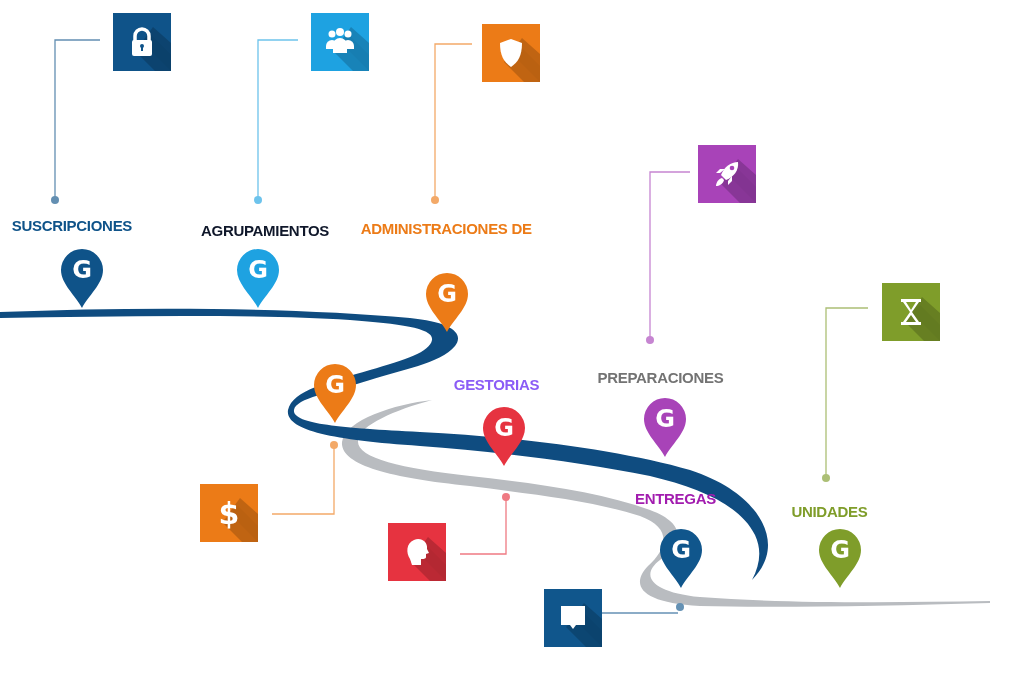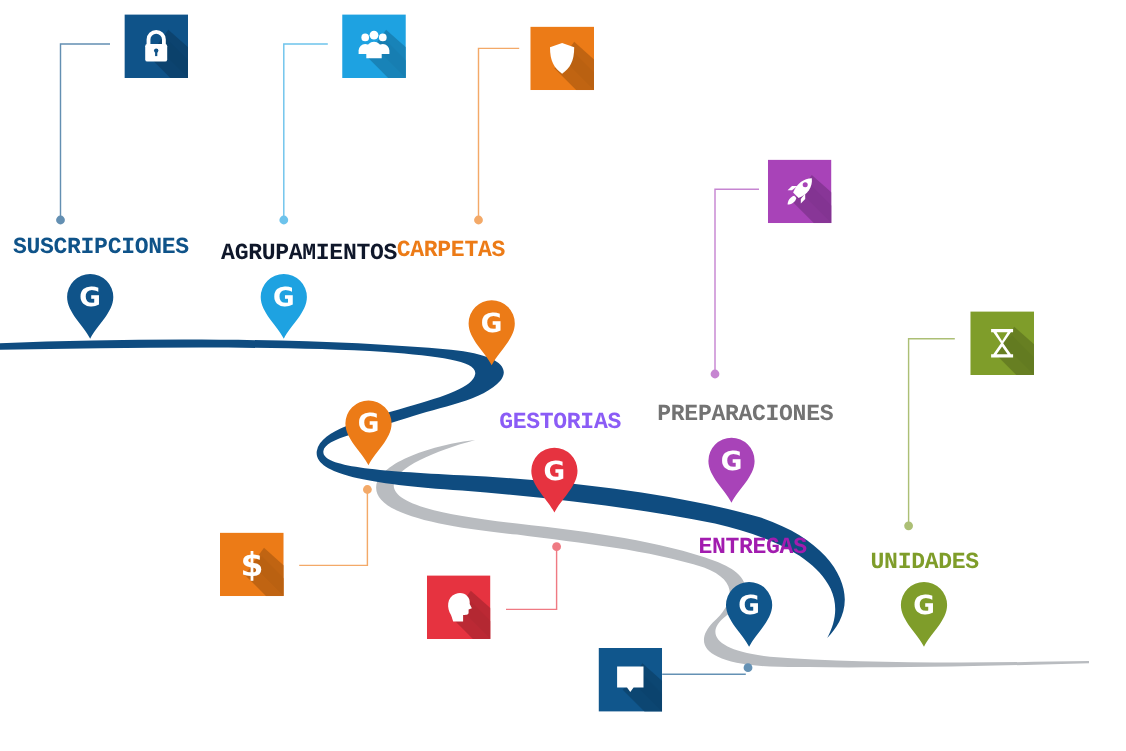--- a/index.html
+++ b/index.html
@@ -1,21 +1,21 @@
 <!DOCTYPE html>
 <html><head>
 <meta charset="utf-8">
 <style>
   html, body { margin: 0; padding: 0; background: #ffffff; }
   body { width: 1024px; height: 683px; position: relative; overflow: hidden;
          font-family: "DejaVu Sans", sans-serif; }
   #stage { position: absolute; left: 0; top: 0; width: 1024px; height: 683px; }
-  .label { position: absolute; font-weight: bold; font-size: 21px; line-height: 21px;
+  .label { position: absolute; font-weight: bold; font-size: 15px; line-height: 21px;
            letter-spacing: -0.3px; text-align: left; white-space: nowrap;
-           font-family: Liberation Mono, monospace; }
+           font-family: Liberation Sans, sans-serif; }
   .tile { position: absolute; width: 58px; height: 58px; overflow: hidden; cursor: pointer; }
   .tile svg { position: absolute; left: 0; top: 0; }
   .pin { position: absolute; width: 46px; height: 62px; cursor: pointer; }
   .pin svg { position: absolute; left: 0; top: 0; }
   .pin .g { position: absolute; left: 0; top: 7px; width: 46px; text-align: center;
             color: #fff; font-weight: bold; font-size: 24px; line-height: 30px;
             font-family: "DejaVu Sans", sans-serif; }
 </style>
 </head>
 <body>
@@ -127,21 +127,21 @@
       </div>
     </div>
   <div id="labels">
       <div class="label" style="color: rgb(15, 83, 137); left: 11.75px; top: 215px;">
         <div>SUSCRIPCIONES</div>
       </div>
       <div class="label" style="color: #0f172a; left: 201px; top: 220px;">
         <div>AGRUPAMIENTOS</div>
       </div>
       <div class="label" style="color: rgb(236, 123, 23); left: 360.672px; top: 218px;">
-        <div>CARPETAS</div>
+        <div>ADMINISTRACIONES DE</div>
       </div>
       <div class="label" style="color: rgb(236, 123, 23); left: 130.961px; top: 343px;">
       </div>
       <div class="label" style="color: #8b5cf6; left: 453.805px; top: 374px;">
         <div>GESTORIAS</div>
       </div>
       <div class="label" style="color: #737373; left: 597.555px; top: 367px;">
         <div>PREPARACIONES</div>
       </div>
       <div class="label" style="color: #a21caf; left: 634.93px; top: 488px;">

